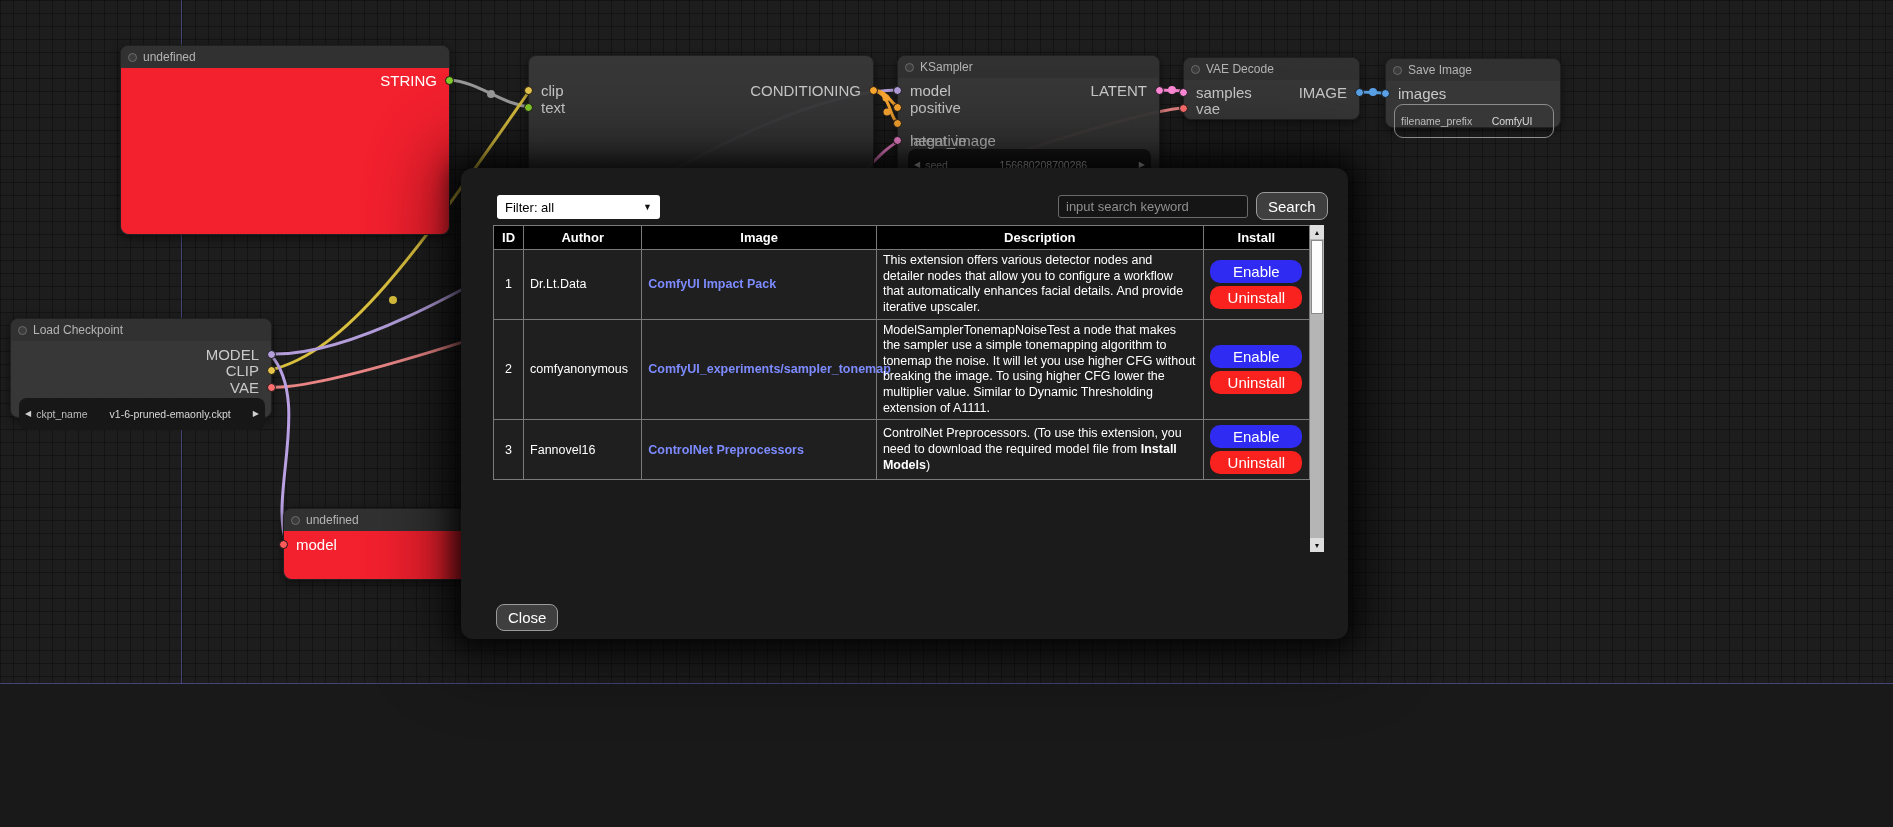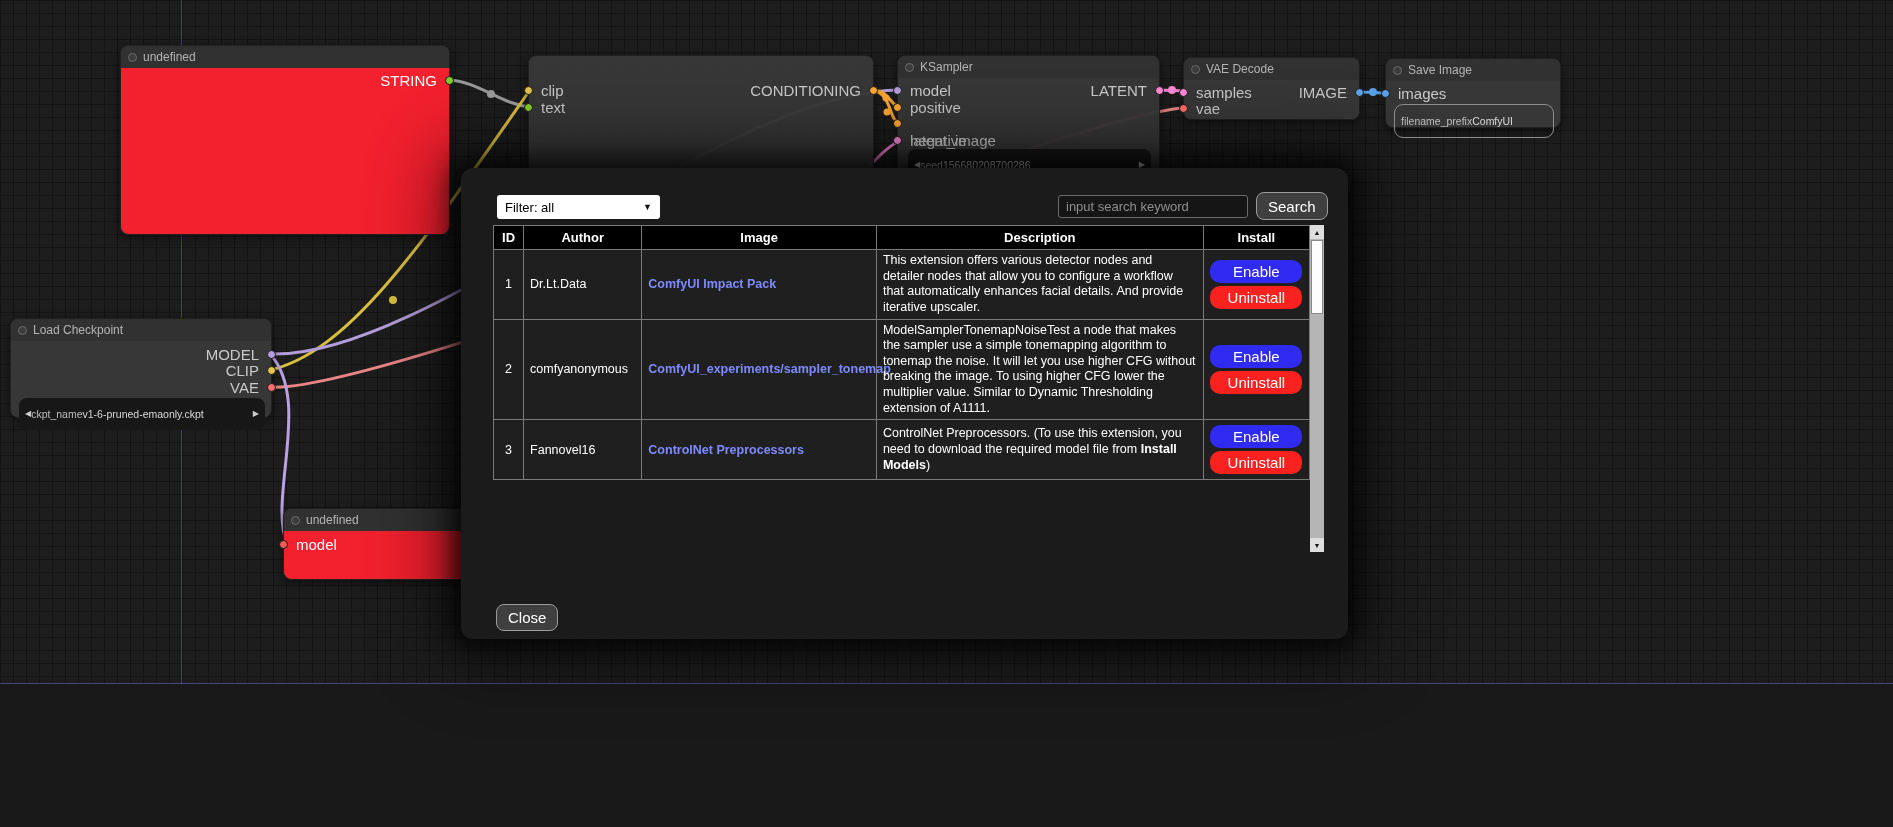--- a/index.html
+++ b/index.html
@@ -27,24 +27,24 @@
   .node-title { font-size:12px; color:#b4b4b4; white-space:nowrap; overflow:hidden; }
   .collapse-dot { width:9px; height:9px; border-radius:50%; background:#3c3c3c; border:1.5px solid #6c6c6c; flex:0 0 auto; }
   .node-body { position:absolute; left:0; right:0; top:22px; bottom:0; border-radius:0 0 8px 8px; }
   .node-body.error { background:#f3202e; }
   .slot { position:absolute; font-size:15px; color:#c9c9c9; line-height:14px; white-space:nowrap; z-index:4; }
   .slot.on-red { color:#ffffff; }
   .slot.in { left:12px; }
   .slot.out { right:12px; text-align:right; }
   .port { position:absolute; width:9px; height:9px; border-radius:50%; border:1px solid #161616; z-index:5; }
   .widget { position:absolute; height:20px; background:#171717; border-radius:8px; display:flex; align-items:center;
-            font-size:10.5px; color:#bdbdbd; padding:16px 6px; z-index:4; }
+            font-size:10.5px; color:#bdbdbd; padding:16px 6px; gap:5px; z-index:4; }
   .widget .arr { font-size:8px; color:#cfcfcf; line-height:1; }
   .widget .wlabel { flex:0 0 auto; }
-  .widget .wvalue { flex:1; text-align:left; color:#d8d8d8; }
+  .widget .wvalue { flex:1; text-align:center; color:#d8d8d8; }
   .widget.outlined { background:transparent; border:1px solid #8d8d8d; border-radius:9px; }
 
   
   #manager { position:absolute; left:461px; top:168px; width:887px; height:471px; z-index:10;
              background:#1b1b1b; border-radius:12px;
              box-shadow:0 0 26px 8px rgba(0,0,0,.78), 0 0 70px 24px rgba(0,0,0,.45); }
   .filter-select { position:absolute; left:36px; top:27px; width:163px; height:24px; background:#ffffff;
                    border-radius:3px; color:#000; font-size:13px; display:flex; align-items:center;
                    justify-content:space-between; padding:0 8px; cursor:default; }
   .filter-select .caret { font-size:9px; color:#111; }

